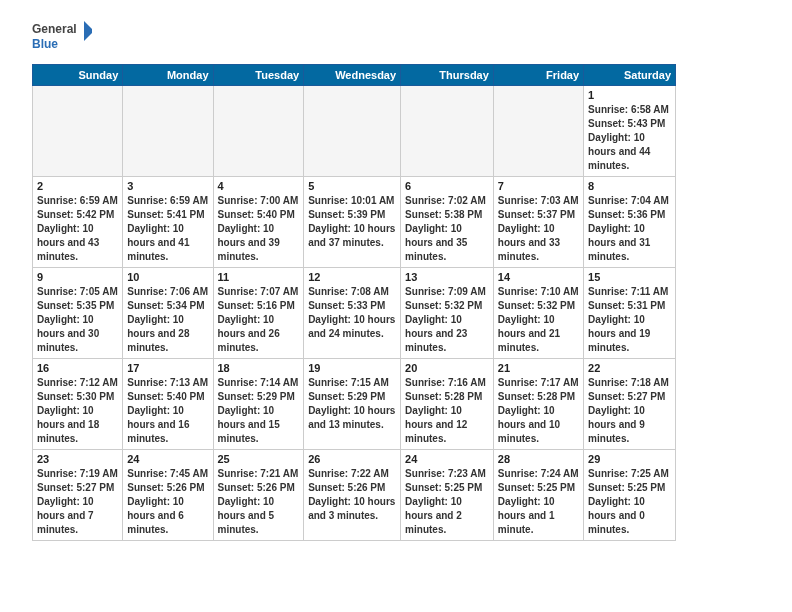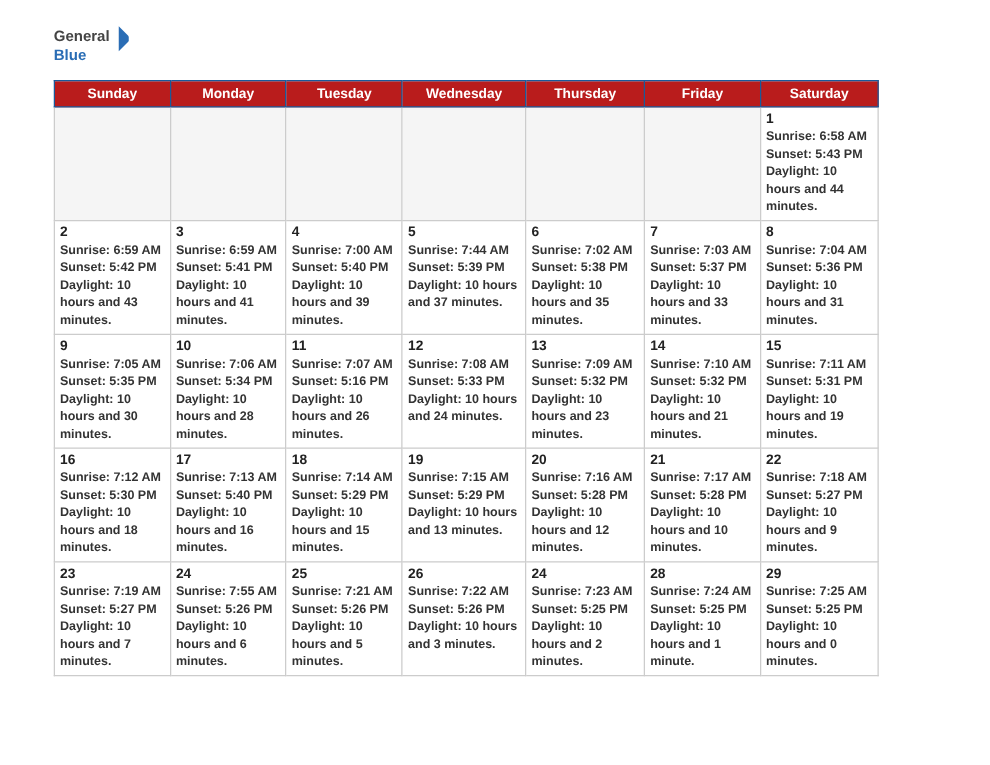--- a/index.html
+++ b/index.html
@@ -6,22 +6,21 @@
     body {
       width: 792px;
       height: 612px;
       font-family: Arial, sans-serif;
       background: #fff;
       overflow: hidden;
     }
     .container {
       width: 692px;
       height: 612px;
-      padding: 16px 16px 8px 16px;
-      margin-left: 27px;
+      padding: 16px 16px 8px 32px;
     }
     .header {
       display: flex;
       justify-content: space-between;
       align-items: flex-start;
       margin-bottom: 8px;
     }
     .logo {
       display: flex;
       align-items: center;
@@ -38,24 +37,24 @@
     .location {
       font-size: 14px;
       color: #444;
     }
     .calendar {
       width: 100%;
       border-collapse: collapse;
       font-size: 10px;
     }
     .calendar thead th {
-      background-color: #b91c1c;
+      background-color: #0369a1;
       color: white;
       padding: 4px 4px;
-      text-align: center;
+      text-align: right;
       font-size: 11px;
       font-weight: bold;
       border: 1px solid #1a5a9a;
     }
     .calendar tbody td {
       border: 1px solid #ccc;
       vertical-align: top;
       padding: 3px 4px;
       width: 113px;
       min-height: 70px;
@@ -140,21 +139,21 @@
 Daylight: 10 hours and 41 minutes.</div>
           </td>
           <td>
             <span class="day-number">4</span>
             <div class="day-info">Sunrise: 7:00 AM
 Sunset: 5:40 PM
 Daylight: 10 hours and 39 minutes.</div>
           </td>
           <td>
             <span class="day-number">5</span>
-            <div class="day-info">Sunrise: 7:44 AM
+            <div class="day-info">Sunrise: 10:01 AM
 Sunset: 5:39 PM
 Daylight: 10 hours and 37 minutes.</div>
           </td>
           <td>
             <span class="day-number">6</span>
             <div class="day-info">Sunrise: 7:02 AM
 Sunset: 5:38 PM
 Daylight: 10 hours and 35 minutes.</div>
           </td>
           <td>
@@ -260,21 +259,21 @@
         </tr>
         <tr>
           <td>
             <span class="day-number">23</span>
             <div class="day-info">Sunrise: 7:19 AM
 Sunset: 5:27 PM
 Daylight: 10 hours and 7 minutes.</div>
           </td>
           <td>
             <span class="day-number">24</span>
-            <div class="day-info">Sunrise: 7:55 AM
+            <div class="day-info">Sunrise: 7:45 AM
 Sunset: 5:26 PM
 Daylight: 10 hours and 6 minutes.</div>
           </td>
           <td>
             <span class="day-number">25</span>
             <div class="day-info">Sunrise: 7:21 AM
 Sunset: 5:26 PM
 Daylight: 10 hours and 5 minutes.</div>
           </td>
           <td>

